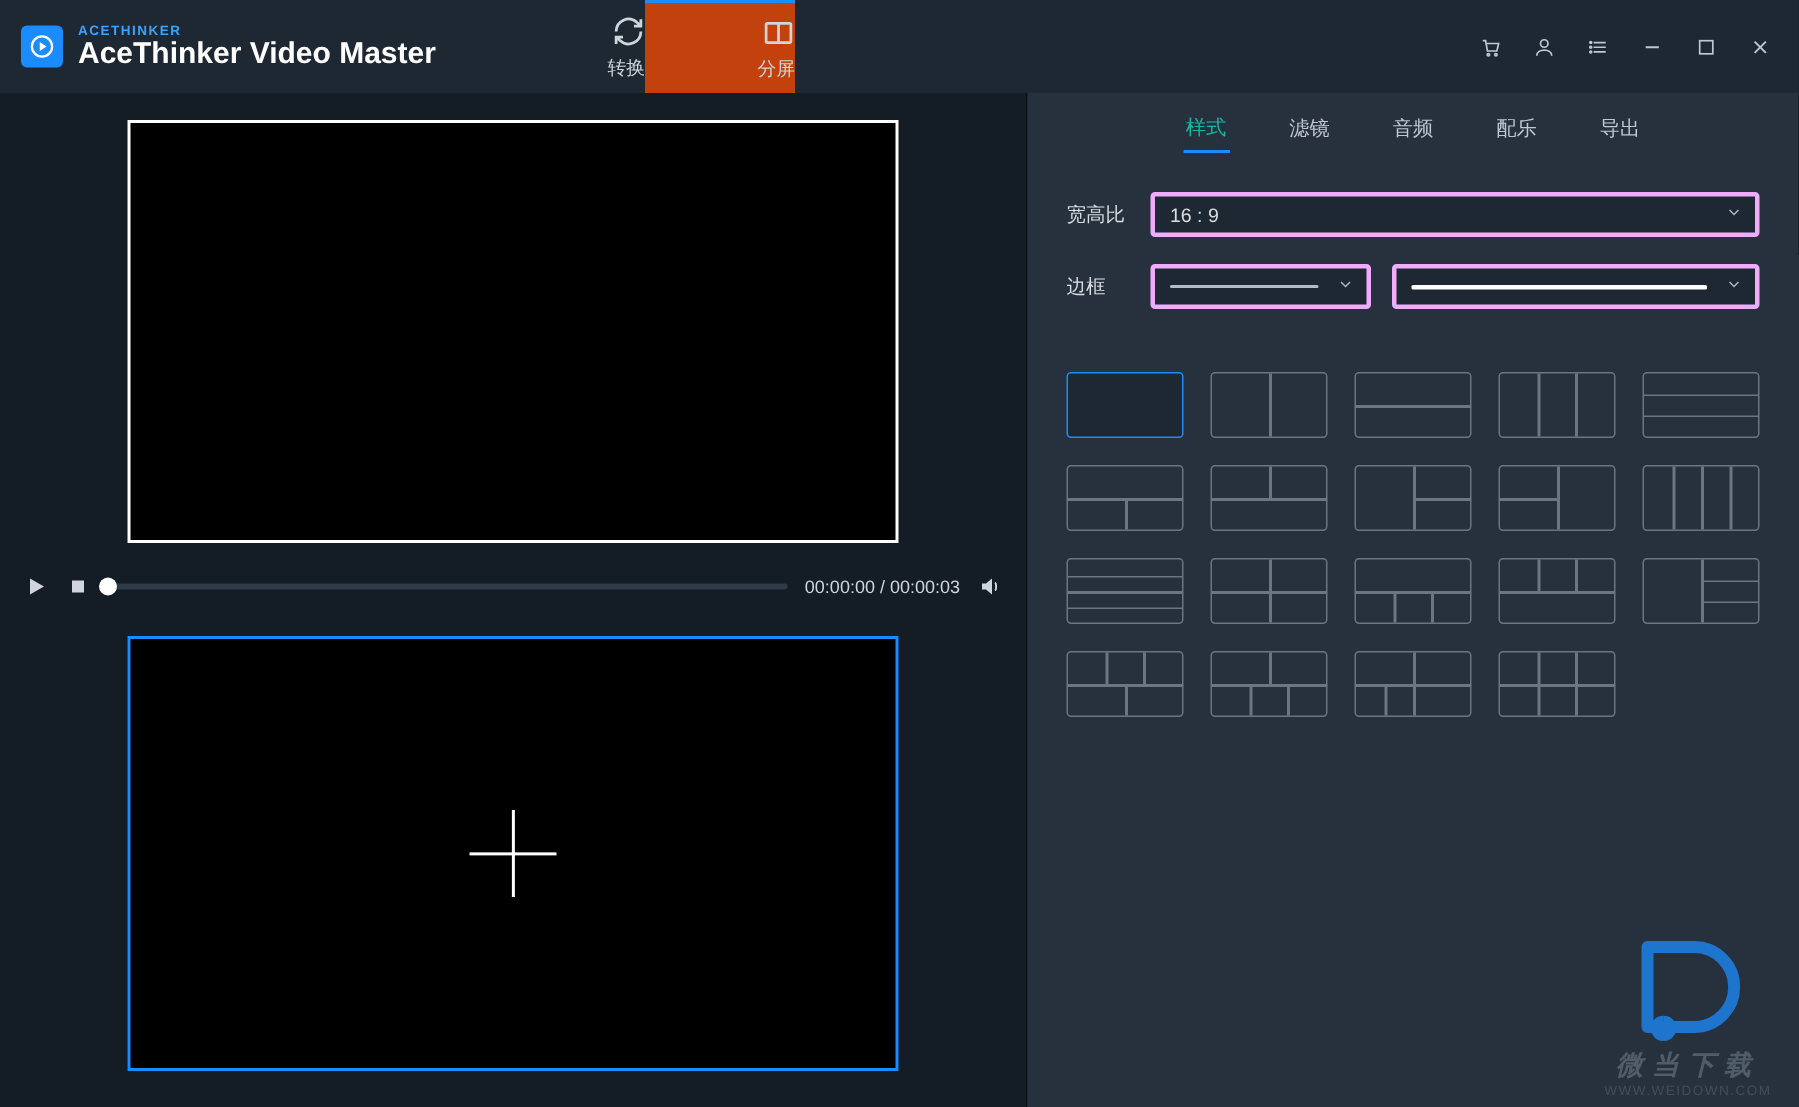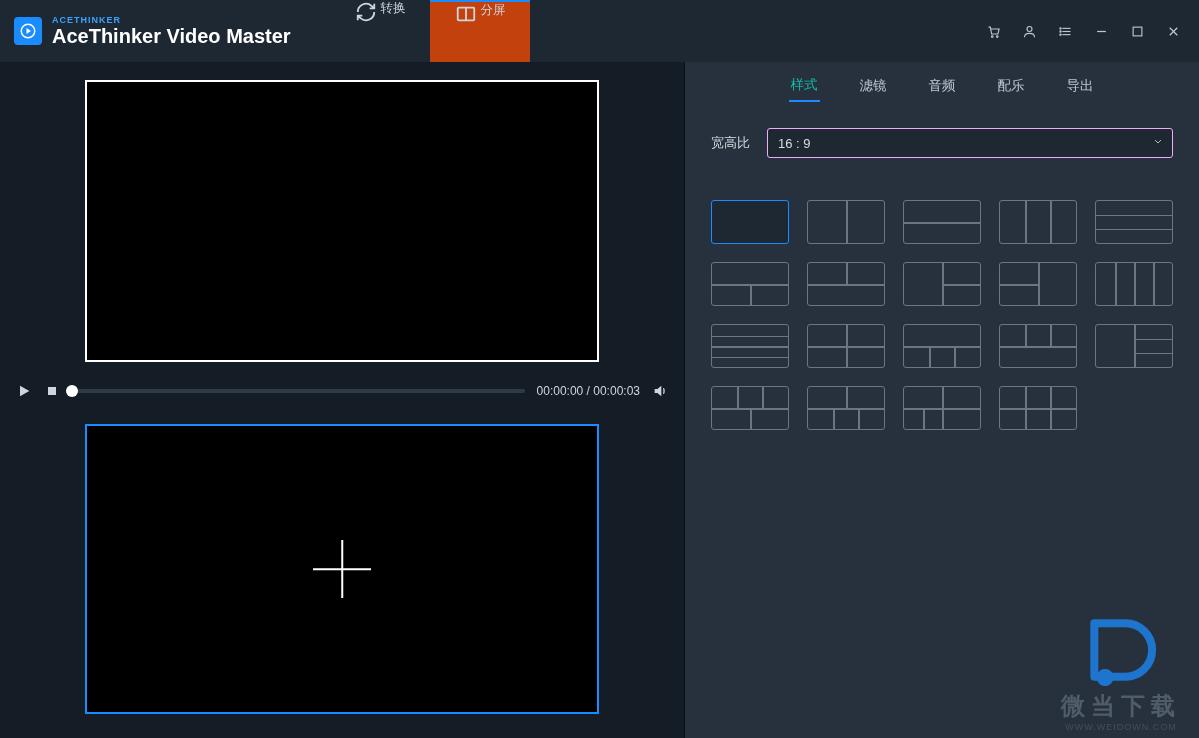--- a/index.html
+++ b/index.html
@@ -6,21 +6,21 @@
 body { background: #1e2833; width: 1199px; height: 738px; overflow: hidden; color: #fff; user-select: none; }
 
 .titlebar { height: 62px; background: #1e2833; display: flex; align-items: center; gap: 20px; }
 .brand { display: flex; align-items: center; padding-left: 14px; width: 310px; }
 .logo { width: 28px; height: 28px; background: #1a8cff; border-radius: 4px; display: flex; align-items: center; justify-content: center; margin-right: 10px; }
 .logo svg { width: 18px; height: 18px; }
 .brand-text .t1 { font-size: 9px; letter-spacing: 1px; color: #3ba3ff; font-weight: 600; }
 .brand-text .t2 { font-size: 20px; font-weight: bold; color: #fff; line-height: 1.1; }
 
 .main-tabs { display: flex; height: 62px; }
-.mtab { width: 100px; display: flex; flex-direction: row; align-items: flex-start; justify-content: center; gap: 4px; cursor: pointer; color: #d0d5db; }
+.mtab { width: 100px; display: flex; flex-direction: column; align-items: flex-end; justify-content: center; gap: 4px; cursor: pointer; color: #d0d5db; }
 .mtab.active { background: #c2410c; border-top: 2px solid #1a8cff; }
 .mtab .ic { height: 24px; display: flex; align-items: center; justify-content: center; }
 .mtab .lbl { font-size: 12.5px; }
 
 .winctrls { margin-left: auto; display: flex; align-items: center; gap: 20px; padding-right: 18px; color: #c0c7d0; }
 .winctrls .ic { width: 16px; height: 16px; display: flex; align-items: center; justify-content: center; cursor: pointer; }
 .winctrls svg { width: 15px; height: 15px; }
 
 .body { display: flex; height: calc(100% - 62px); }
 
@@ -40,37 +40,37 @@
 .cross::after { top: 50%; left: 0; height: 1.5px; width: 100%; transform: translateY(-50%); }
 
 .right { flex: 1; background: #27313d; display: flex; flex-direction: column; }
 .rtabs { display: flex; justify-content: center; gap: 38px; height: 48px; align-items: center; font-size: 13.5px; }
 .rtab { color: #c0c7d0; cursor: pointer; padding: 6px 2px; }
 .rtab.active { color: #14b8a6; border-bottom: 2px solid #1a8cff; }
 
 .panel { padding: 18px 26px 0 26px; }
 .row { display: flex; align-items: center; gap: 12px; margin-bottom: 18px; }
 .row .label { font-size: 13px; color: #d9dde2; width: 44px; }
-.sel { flex: 1; height: 30px; background: #1e2833; border: 1px solid #f0abfc; border-radius: 3px; display: flex; align-items: center; padding: 0 10px; font-size: 13px; color: #d9dde2; position: relative; cursor: pointer; }
+.sel { flex: 1; height: 30px; background: #1e2833; border: 3px solid #f0abfc; border-radius: 3px; display: flex; align-items: center; padding: 0 10px; font-size: 13px; color: #d9dde2; position: relative; cursor: pointer; }
 .sel .chev { position: absolute; right: 8px; top: 50%; transform: translateY(-50%); }
 .sel.line .bar { height: 2px; background: #b5bcc5; border-radius: 1px; margin-right: 22px; }
 .sel.line.white .bar { background: #fff; height: 3px; flex: 1; }
 .sel.line.gray .bar { flex: 1; }
 .selgroup { display: flex; gap: 14px; flex: 1; }
 
 .grid { display: grid; grid-template-columns: repeat(5, 1fr); gap: 18px 18px; padding: 24px 26px 0 26px; }
 .layout { width: 78px; height: 44px; border: 1.5px solid #6b7681; border-radius: 3px; cursor: pointer; position: relative; }
 .layout.sel { border-color: #1a8cff; }
 .layout .v { position: absolute; top: 0; bottom: 0; width: 1.5px; background: #6b7681; }
 .layout .h { position: absolute; left: 0; right: 0; height: 1.5px; background: #6b7681; }
 
 .watermark { position: absolute; right: 18px; bottom: 6px; text-align: center; opacity: 0.75; }
 .watermark .dlogo { width: 90px; height: 80px; margin: 0 auto; }
 .watermark .dlogo svg { width: 90px; height: 80px; }
-.watermark .t1 { font-size: 24px; color: #5f6b78; font-weight: bold; letter-spacing: 6px; }
+.watermark .t1 { font-size: 18px; color: #5f6b78; font-weight: bold; letter-spacing: 6px; font-style: italic; }
 .watermark .t2 { font-size: 9px; color: #4a5763; letter-spacing: 1px; }
 
 .chev svg { width: 12px; height: 12px; }
 </style>
 </head>
 <body>
 
 <div class="titlebar">
   <div class="brand">
     <div class="logo">
@@ -186,20 +186,37 @@
     <div class="panel">
       <div class="row">
         <div class="label">宽高比</div>
         <div class="sel">
           <span>16 : 9</span>
           <span class="chev"><svg viewBox="0 0 24 24" fill="none" stroke="#aeb6c0" stroke-width="2">
                 <path d="M6 9l6 6 6-6"></path>
               </svg></span>
         </div>
       </div>
+      <div class="row">
+        <div class="label">边框</div>
+        <div class="selgroup">
+          <div class="sel line gray">
+            <div class="bar"></div>
+            <span class="chev"><svg viewBox="0 0 24 24" fill="none" stroke="#aeb6c0" stroke-width="2">
+                  <path d="M6 9l6 6 6-6"></path>
+                </svg></span>
+          </div>
+          <div class="sel line white" style="flex:1.8">
+            <div class="bar"></div>
+            <span class="chev"><svg viewBox="0 0 24 24" fill="none" stroke="#aeb6c0" stroke-width="2">
+                  <path d="M6 9l6 6 6-6"></path>
+                </svg></span>
+          </div>
+        </div>
+      </div>
     </div>
 
     <div class="grid">
       <div class="layout sel"></div>
       <div class="layout">
           <div class="v" style="left:50%"></div>
         </div>
       <div class="layout">
           <div class="h" style="top:50%"></div>
         </div>

